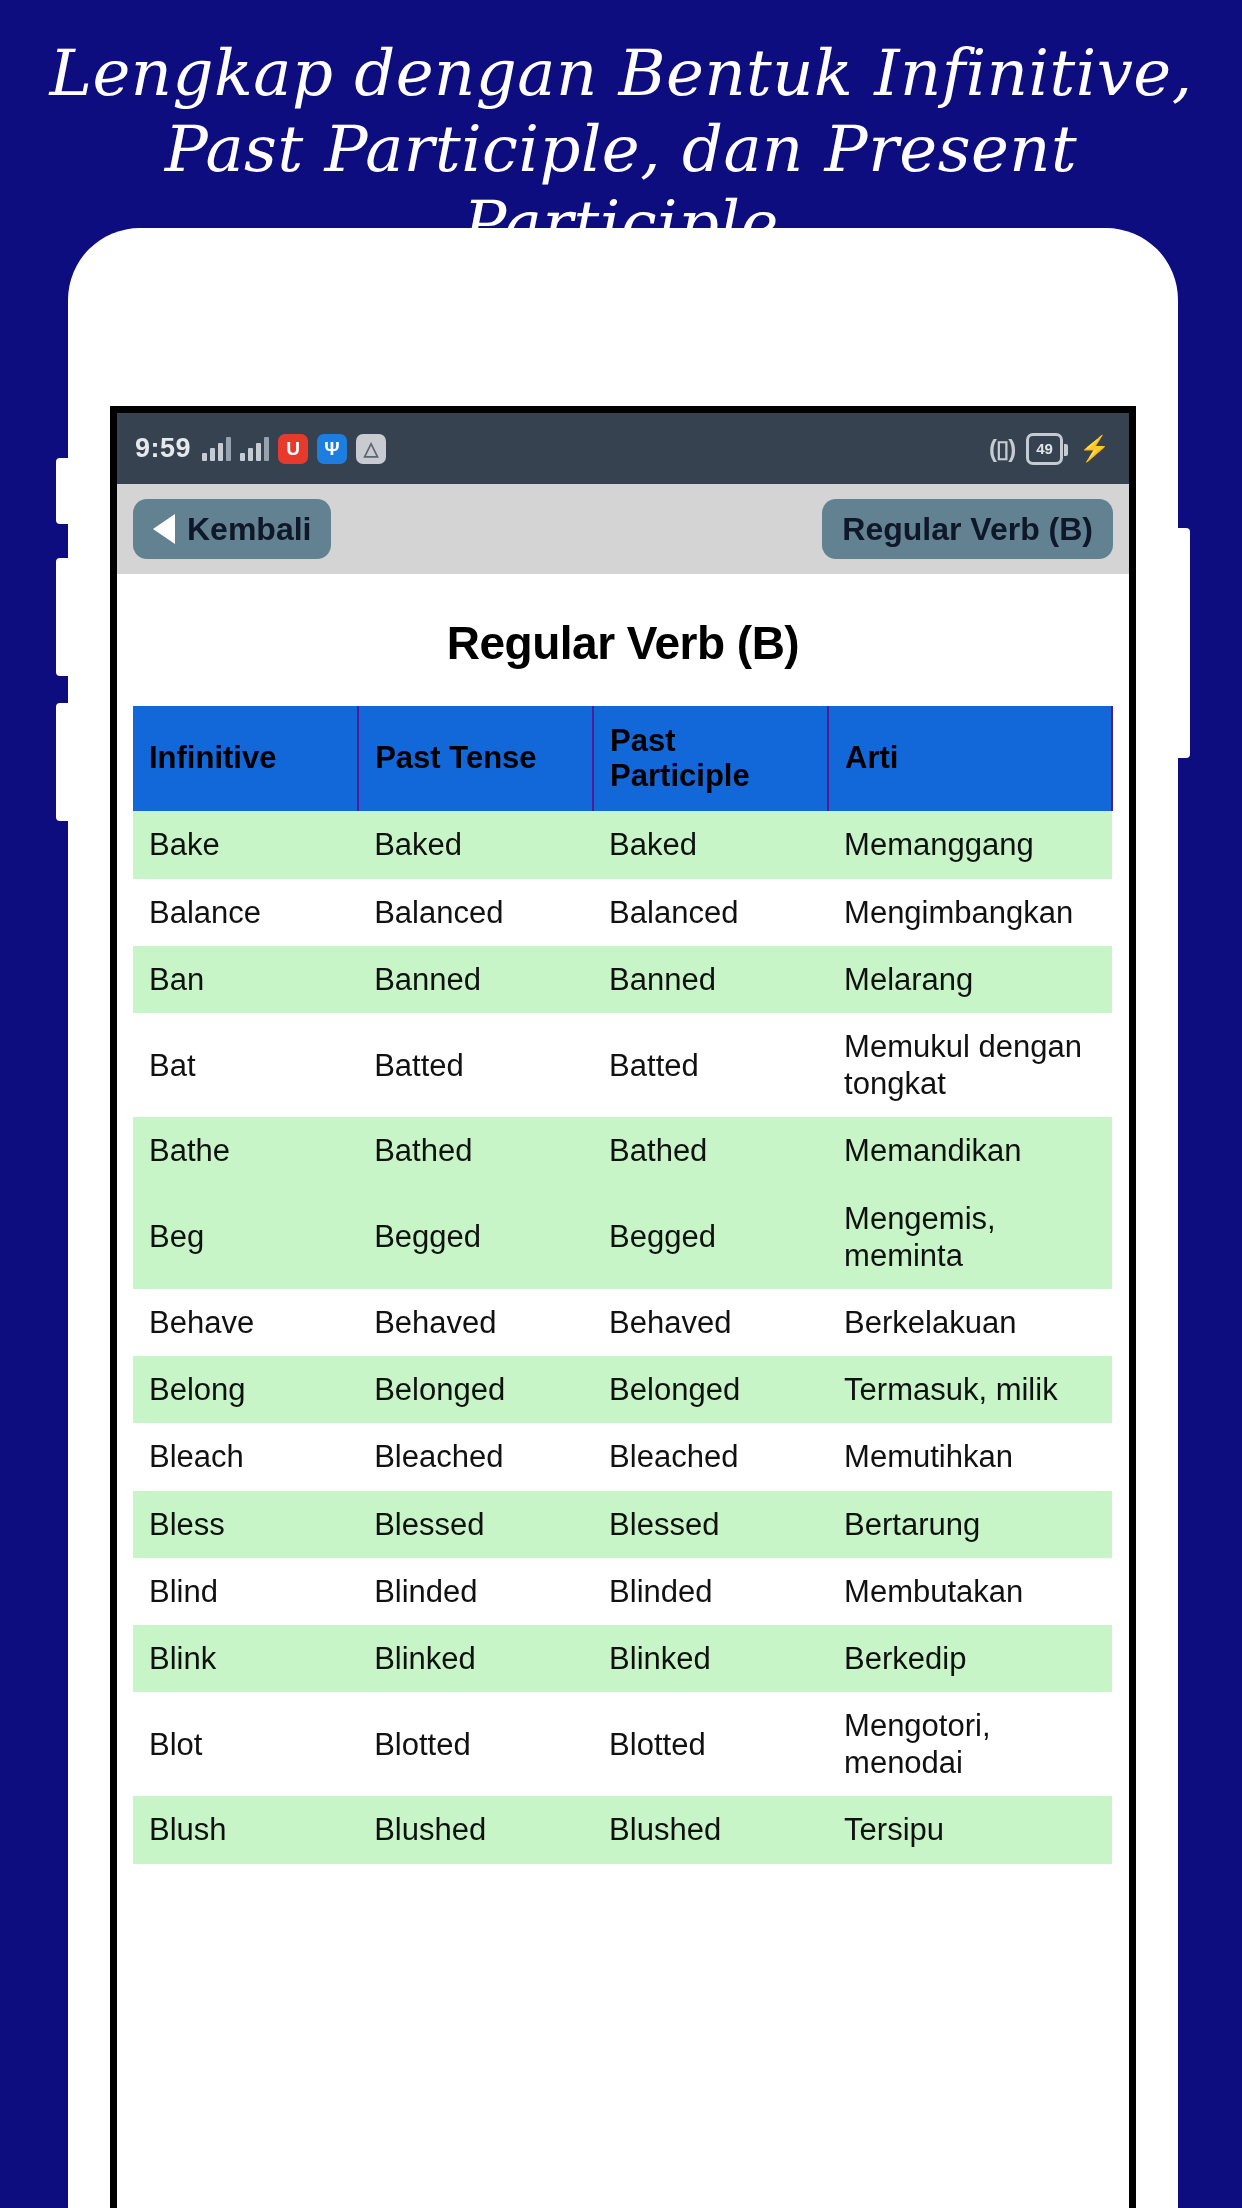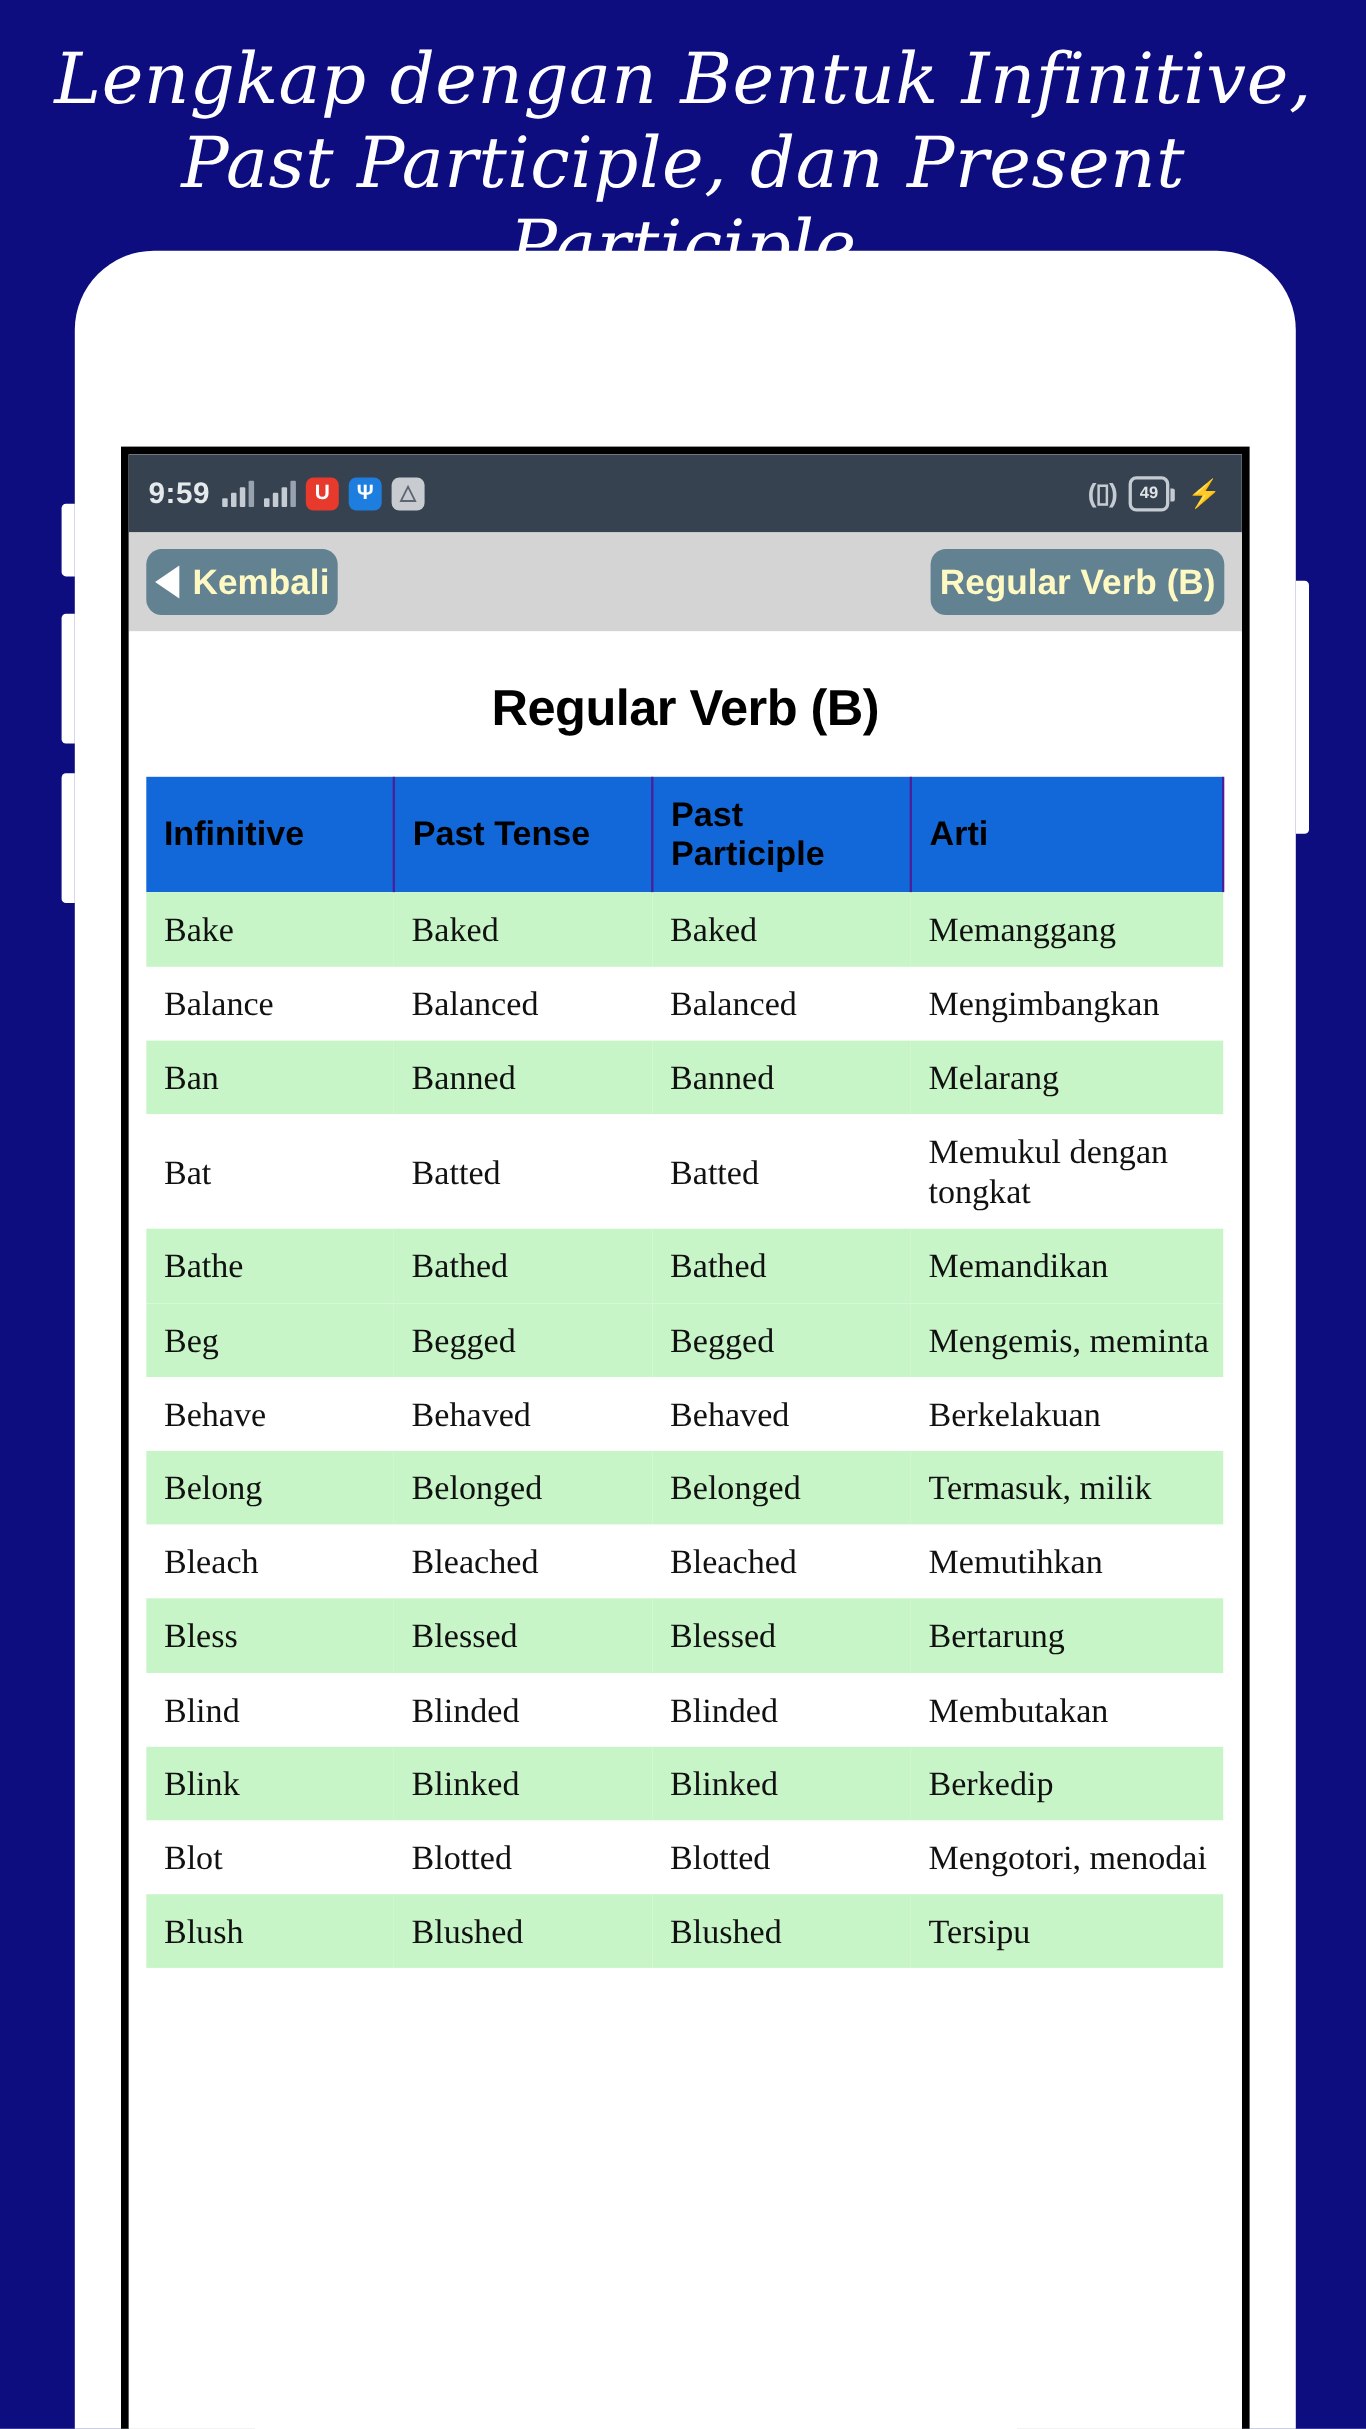--- a/index.html
+++ b/index.html
@@ -142,25 +142,25 @@
     flex: 0 0 90px;
     background: #d4d4d4;
     display: flex;
     align-items: center;
     justify-content: space-between;
     padding: 0 16px;
     box-sizing: border-box;
   }
   .nav-btn {
     background: #628292;
-    color: #fef9c3;
+    color: #0f172a;
     border-radius: 14px;
     font-size: 32px;
     font-weight: 700;
-    padding: 14px 8px;
+    padding: 14px 20px;
     display: inline-flex;
     align-items: center;
     gap: 12px;
     border: none;
     font-family: "Liberation Sans", sans-serif;
     line-height: 1;
     cursor: pointer;
   }
   .tri-left {
     width: 0; height: 0;
@@ -209,21 +209,20 @@
     border-right: 2px solid #4c1d95;
     line-height: 1.12;
   }
   table.verbs td {
     font-size: 31px;
     color: #111111;
     padding: 15px 10px 15px 16px;
     vertical-align: middle;
     line-height: 1.2;
     font-weight: 400;
-    font-family: Liberation Serif, serif;
   }
   table.verbs tr.alt td { background: #c8f5c8; }
   table.verbs tr.plain td { background: #ffffff; }
   .col-inf { width: 23%; }
   .col-pt  { width: 24%; }
   .col-pp  { width: 24%; }
   .col-arti{ width: 29%; }
 </style>
 </head>
 <body>

